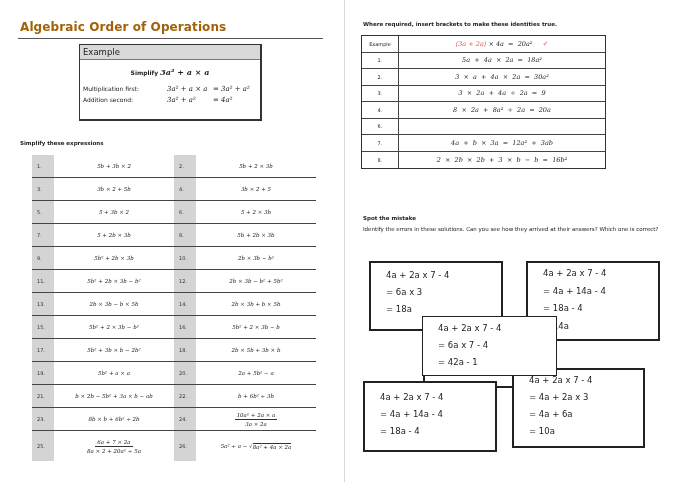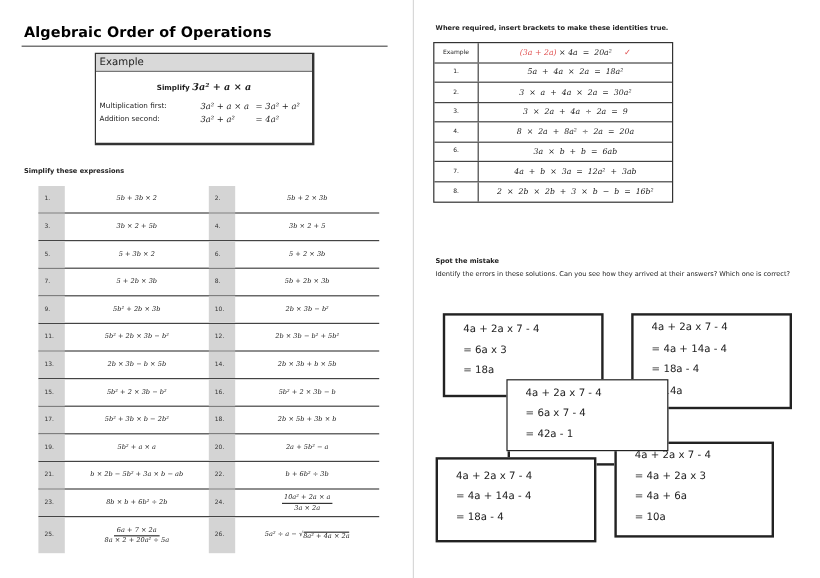--- a/index.html
+++ b/index.html
@@ -5,21 +5,21 @@
   * { box-sizing: border-box; margin: 0; padding: 0; }
   html, body { width: 683px; height: 482px; background: #fff; overflow: hidden; }
   body { position: relative; font-family: "DejaVu Sans", sans-serif; color: #222; }
   .math { font-family: "DejaVu Serif", serif; font-style: italic; }
   .hand { font-family: "DejaVu Sans", sans-serif; }
 
   
   #divider { position: absolute; left: 344px; top: 0; width: 1px; height: 482px; background: #d8d8d8; }
 
   
-  #title { position: absolute; left: 20px; top: 20px; font-size: 12px; font-weight: bold; color: #000000; letter-spacing: 0.1px; }
+  #title { position: absolute; left: 20px; top: 20px; font-size: 12px; font-weight: bold; color: #a16207; letter-spacing: 0.1px; }
   #title-rule { position: absolute; left: 18px; top: 38px; width: 305px; height: 1px; background: #555; }
 
   #example-box { position: absolute; left: 79px; top: 44px; width: 183px; height: 77px; border: 1.5px solid #333; border-right-width: 2px; border-bottom-width: 2px; background: #fff; }
   #example-head { height: 15px; background: #d9d9d9; border-bottom: 1.5px solid #777; font-size: 8.5px; padding: 2px 3px; line-height: 11px; }
   #simplify-line { position: absolute; top: 22px; left: 0; width: 100%; text-align: center; font-size: 6px; font-weight: bold; }
   #simplify-line .math { font-size: 8px; font-weight: bold; }
   .ex-row { position: absolute; left: 3px; font-size: 6px; display: flex; width: 176px; }
   .ex-row .lbl { width: 84px; }
   .ex-row .expr { width: 46px; font-size: 7px; }
   .ex-row .res { font-size: 7px; }
@@ -33,21 +33,21 @@
   .erow { display: flex; height: 23px; border-bottom: 1.2px solid #444; }
   .erow:last-child { border-bottom: none; height: 30px; }
   .enum { width: 22px; background: #d4d4d4; font-size: 5px; display: flex; align-items: center; padding-left: 5px; color: #333; }
   .eexp { width: 120px; font-size: 5.5px; display: flex; align-items: center; justify-content: center; text-align: center; }
   .frac { display: inline-flex; flex-direction: column; align-items: center; }
   .frac .num { border-bottom: 0.8px solid #333; padding: 0 2px 1px; }
   .frac .den { padding-top: 1px; }
 
   
   #brackets-heading { position: absolute; left: 363px; top: 21px; font-size: 5.5px; font-weight: bold; }
-  #id-table { position: absolute; left: 361px; top: 35px; width: 200px; border: 1.2px solid #333; text-align: right; }
+  #id-table { position: absolute; left: 361px; top: 35px; width: 245px; border: 1.2px solid #333; text-align: right; }
   .irow { display: flex; height: 16.5px; border-bottom: 1.2px solid #444; }
   .irow:last-child { border-bottom: none; }
   .inum { width: 37px; border-right: 1.5px solid #444; font-size: 5px; display: flex; align-items: center; justify-content: center; }
   .iexp { flex: 1; font-size: 6.5px; display: flex; align-items: center; justify-content: center; }
   .red { color: #e05050; }
   #check-icon { color: #e05050; margin-left: 10px; font-size: 7px; font-style: normal; }
 
   #spot-heading { position: absolute; left: 363px; top: 215px; font-size: 5.5px; font-weight: bold; }
   #spot-desc { position: absolute; left: 363px; top: 224px; width: 300px; font-size: 5.5px; line-height: 10px; }
 
@@ -210,21 +210,20 @@
       <div class="irow">
         <div class="inum">3.</div>
         <div class="iexp math" style="white-space: pre;">3  ×  2a  +  4a  ÷  2a  =  9</div>
       </div>
       <div class="irow">
         <div class="inum">4.</div>
         <div class="iexp math" style="white-space: pre;">8  ×  2a  +  8a²  ÷  2a  =  20a</div>
       </div>
       <div class="irow">
         <div class="inum">6.</div>
-        <div class="iexp math" style="white-space: pre;">3a  ×  b  +  b  =  6ab</div>
       </div>
       <div class="irow">
         <div class="inum">7.</div>
         <div class="iexp math" style="white-space: pre;">4a  +  b  ×  3a  =  12a²  +  3ab</div>
       </div>
       <div class="irow" style="border-bottom: none;">
         <div class="inum">8.</div>
         <div class="iexp math" style="white-space: pre;">2  ×  2b  ×  2b  +  3  ×  b  −  b  =  16b²</div>
       </div>
     </div>

